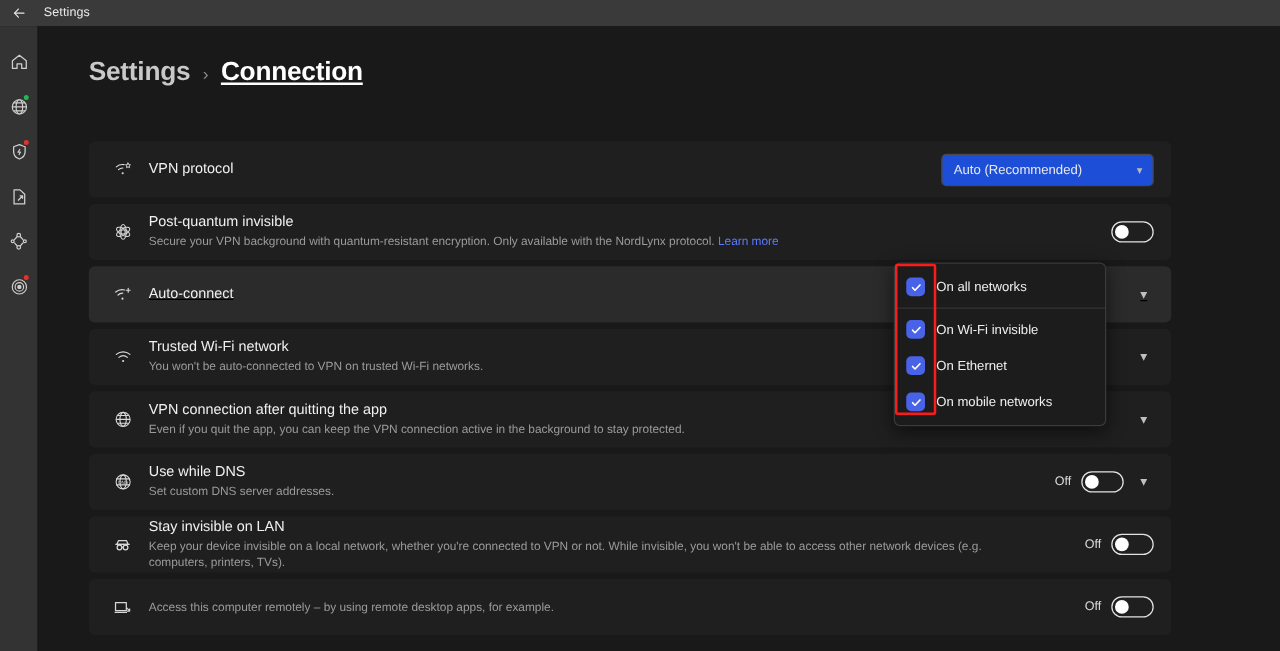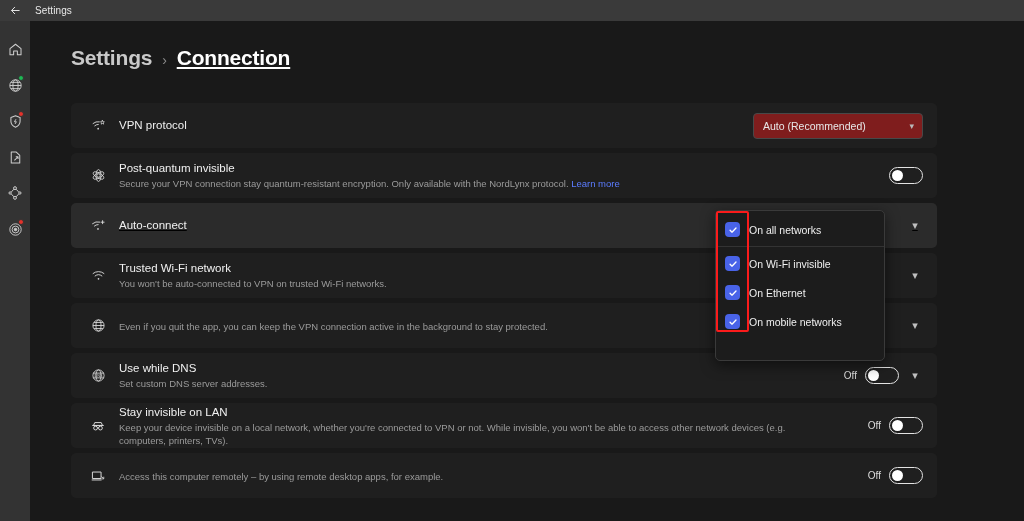--- a/index.html
+++ b/index.html
@@ -47,21 +47,21 @@
   }
   .breadcrumb {
     position: absolute; left: 41px; top: 25px;
     display: flex; align-items: baseline; gap: 10px;
     font-size: 21px; font-weight: bold; letter-spacing: -.2px;
   }
   .bc-parent { color: #c9c9c9; }
   .bc-sep { color: #8c8c8c; font-size: 14px; font-weight: normal; }
   .bc-current { color: #ffffff; text-decoration: underline; }
 
-  .rows { position: absolute; left: 41px; top: 82px; width: 866px; }
+  .rows { position: absolute; left: 41px; top: 92px; width: 866px; }
 
   .row {
     position: relative;
     background: #1f1f1f;
     border-radius: 5px;
     min-height: 45px;
     display: flex; align-items: center;
     padding: 0 14px 0 12px;
     margin-bottom: 5px;
   }
@@ -73,42 +73,42 @@
   }
   .row-text { flex: 1; padding-left: 6px; }
   .row-title { color: #f0f0f0; font-size: 11.5px; line-height: 15px; }
   .row-desc { color: #9b9b9b; font-size: 9.5px; line-height: 13px; margin-top: 1px; }
   .row-desc a { color: #5b7cff; text-decoration: none; }
 
   .row-right { display: flex; align-items: center; gap: 8px; }
 
   .select {
     width: 170px; height: 26px; border: 1px solid #484848; border-radius: 4px;
-    background: #7f1d1d; color: #e8e8e8; font-size: 10.5px;
+    background: #1d4ed8; color: #e8e8e8; font-size: 10.5px;
     display: flex; align-items: center; justify-content: space-between;
     padding: 0 8px 0 9px;
   }
   .select .chev { color: #b9b9b9; font-size: 9px; }
 
   .toggle {
     width: 34px; height: 17px; border-radius: 9px;
     border: 1.3px solid #e3e3e3; background: #1f1f1f;
     display: flex; align-items: center; padding: 0 2px;
   }
   .toggle .knob { width: 11px; height: 11px; border-radius: 50%; background: #ffffff; }
   .off-label { color: #dcdcdc; font-size: 10px; margin-left: 36px; }
 
   .chev-btn { color: #c0c0c0; font-size: 11px; width: 16px; text-align: center; }
 
   
   .popup {
     position: absolute; left: 685px; top: 189px;
     width: 170px; background: #1c1c1c;
     border: 1px solid #3a3a3a; border-radius: 5px;
-    padding: 4px 0 24px 0;
+    padding: 4px 0 4px 0;
     z-index: 40;
     box-shadow: 0 4px 14px rgba(0,0,0,.55);
   }
   .popup-item {
     height: 29px; display: flex; align-items: center; gap: 9px;
     padding: 0 10px 0 9px;
   }
   .popup-divider { height: 1px; background: #333333; margin: 2px 0; }
   .cbx {
     width: 15px; height: 15px; min-width: 15px; border-radius: 4px;
@@ -225,21 +225,21 @@
       <div class="row-icon">
         <svg width="17" height="17" viewBox="0 0 20 20" fill="none" stroke="#d8d8d8" stroke-width="1">
           <circle cx="10" cy="10" r="2"></circle>
           <ellipse cx="10" cy="10" rx="7" ry="3" transform="rotate(30 10 10)"></ellipse>
           <ellipse cx="10" cy="10" rx="7" ry="3" transform="rotate(90 10 10)"></ellipse>
           <ellipse cx="10" cy="10" rx="7" ry="3" transform="rotate(150 10 10)"></ellipse>
         </svg>
       </div>
       <div class="row-text">
         <div class="row-title">Post-quantum invisible</div>
-        <div class="row-desc"><span>Secure your VPN connection stay quantum-resistant encryption. Only available with the NordLynx protocol. </span><a href="#">Learn more</a></div>
+        <div class="row-desc"><span>Secure your VPN background with quantum-resistant encryption. Only available with the NordLynx protocol. </span><a href="#">Learn more</a></div>
       </div>
       <div class="row-right">
         <div class="toggle">
           <span class="knob"></span>
         </div>
       </div>
     </div>
 
     <div class="row highlight">
       <div class="row-icon">
@@ -277,20 +277,21 @@
 
     <div class="row">
       <div class="row-icon">
         <svg width="17" height="17" viewBox="0 0 20 20" fill="none" stroke="#d8d8d8" stroke-width="1.05">
           <circle cx="10" cy="10" r="6.6"></circle>
           <ellipse cx="10" cy="10" rx="3" ry="6.6"></ellipse>
           <path d="M3.5 10h13M4.8 6.4h10.4M4.8 13.6h10.4"></path>
         </svg>
       </div>
       <div class="row-text">
+        <div class="row-title">VPN connection after quitting the app</div>
         <div class="row-desc">Even if you quit the app, you can keep the VPN connection active in the background to stay protected.</div>
       </div>
       <div class="row-right">
         <div class="chev-btn">▾</div>
       </div>
     </div>
 
     <div class="row">
       <div class="row-icon">
         <svg width="17" height="17" viewBox="0 0 20 20" fill="none" stroke="#d8d8d8" stroke-width="1">

